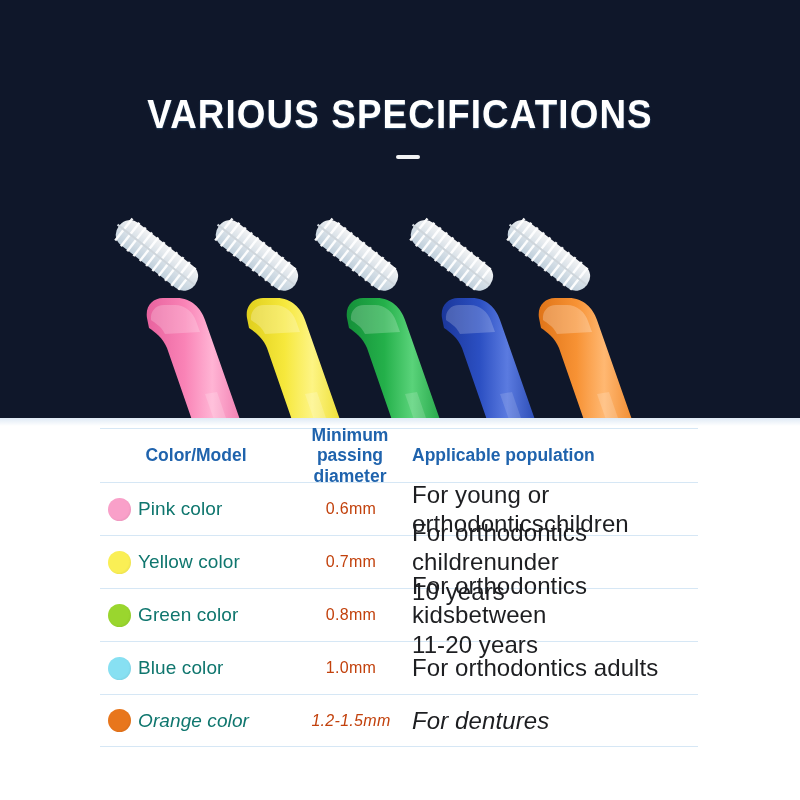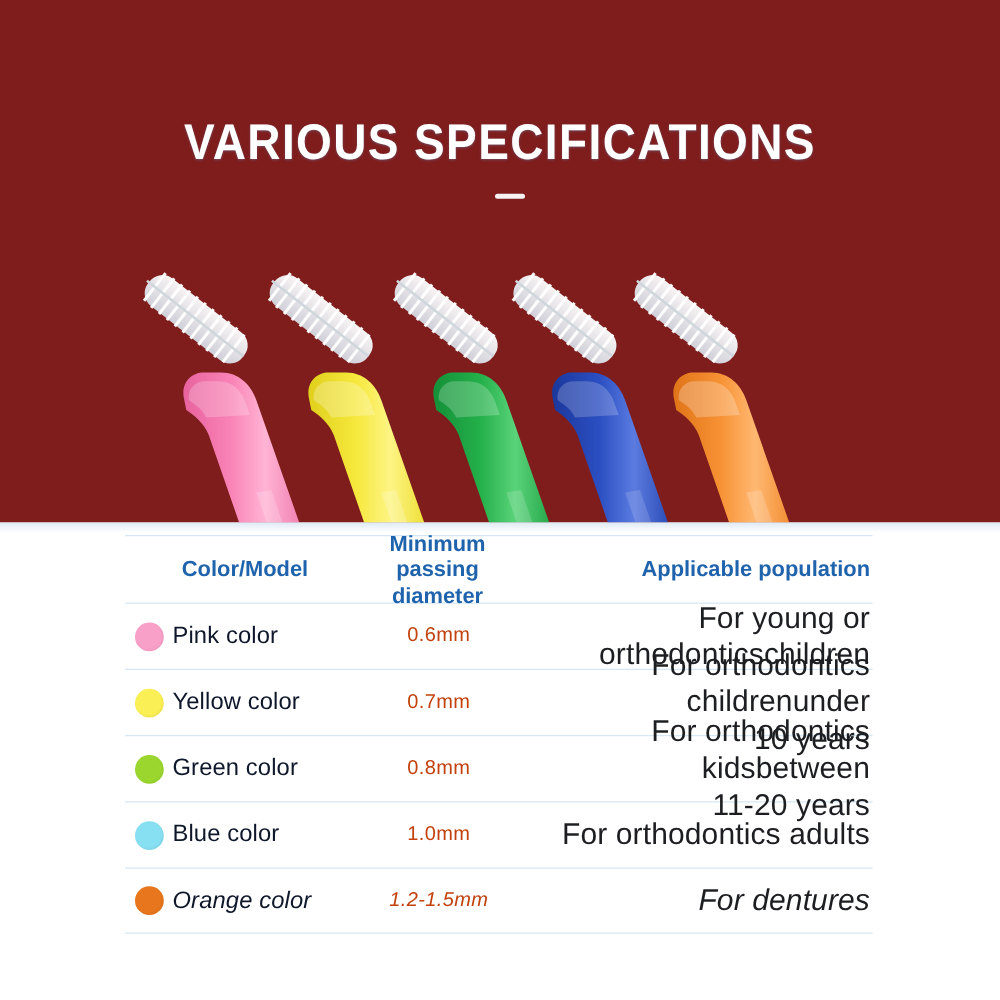--- a/index.html
+++ b/index.html
@@ -7,21 +7,21 @@
     width:800px;height:800px;
     background:#ffffff;
     font-family:"Liberation Sans", sans-serif;
     overflow:hidden;
     position:relative;
   }
 
   
   #hero{
     position:absolute;left:0;top:0;width:800px;height:418px;
-    background:#7f1d1d;
+    background:#0f172a;
     overflow:hidden;
   }
   #hero-bottom-edge{
     position:absolute;left:0;top:418px;width:800px;height:8px;
     background:linear-gradient(#dfeaf5,#ffffff);
   }
 
   #title{
     position:absolute;top:92px;left:0;width:800px;
     text-align:center;
@@ -52,39 +52,39 @@
     position:absolute;left:100px;top:428px;width:598px;
   }
   .row{
     display:flex;align-items:center;
     border-top:1.4px solid #d6e7f5;
     box-sizing:border-box;
   }
   .row.last{border-bottom:1.4px solid #d6e7f5;font-style:italic;}
   .c1{width:192px;display:flex;align-items:center;box-sizing:border-box;}
   .c2{width:118px;text-align:center;box-sizing:border-box;}
-  .c3{flex:1;text-align:right;box-sizing:border-box;padding:0 2px;}
+  .c3{flex:1;text-align:left;box-sizing:border-box;padding:0 2px;}
 
   
   #thead{height:54px;}
   #thead .c1,#thead .c2,#thead .c3{
     color:#1f63ad;font-weight:bold;font-size:17.5px;line-height:1.16;
   }
   #thead .c1{justify-content:center;}
   #thead .c2{padding-right:2px;}
 
   
   .row.data{height:53px;}
   .dot{
     width:23px;height:23px;border-radius:50%;
     flex:0 0 auto;margin-left:8px;margin-right:7px;
     box-shadow:inset -1px -1px 2px rgba(0,0,0,.05);
   }
   .color-label{
-    font-size:19px;color:#0f172a;font-weight:500;letter-spacing:.1px;
+    font-size:19px;color:#0f766e;font-weight:500;letter-spacing:.1px;
     white-space:nowrap;
   }
   .dia{
     font-size:16px;color:#c2410c;letter-spacing:.3px;white-space:nowrap;
   }
   .pop{
     font-size:24px;color:#1d1e21;line-height:1.22;letter-spacing:.1px;
   }
 </style>
 </head>

